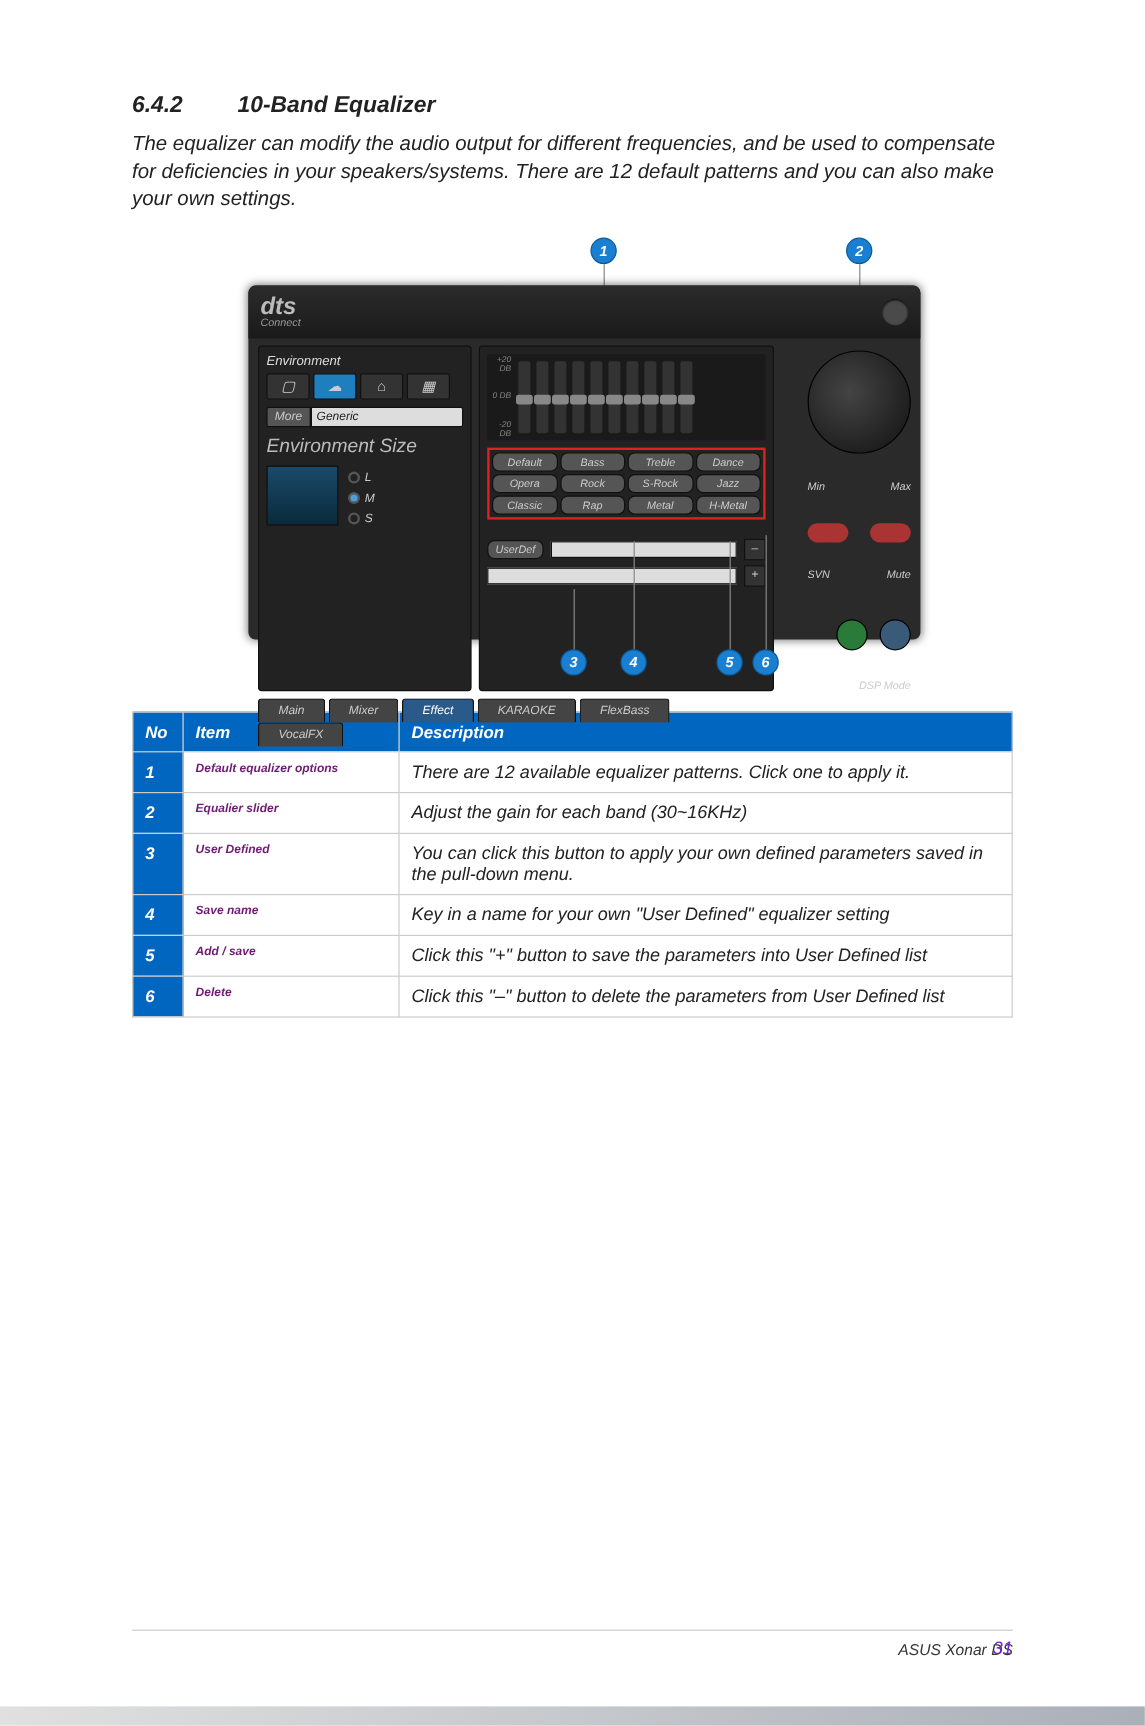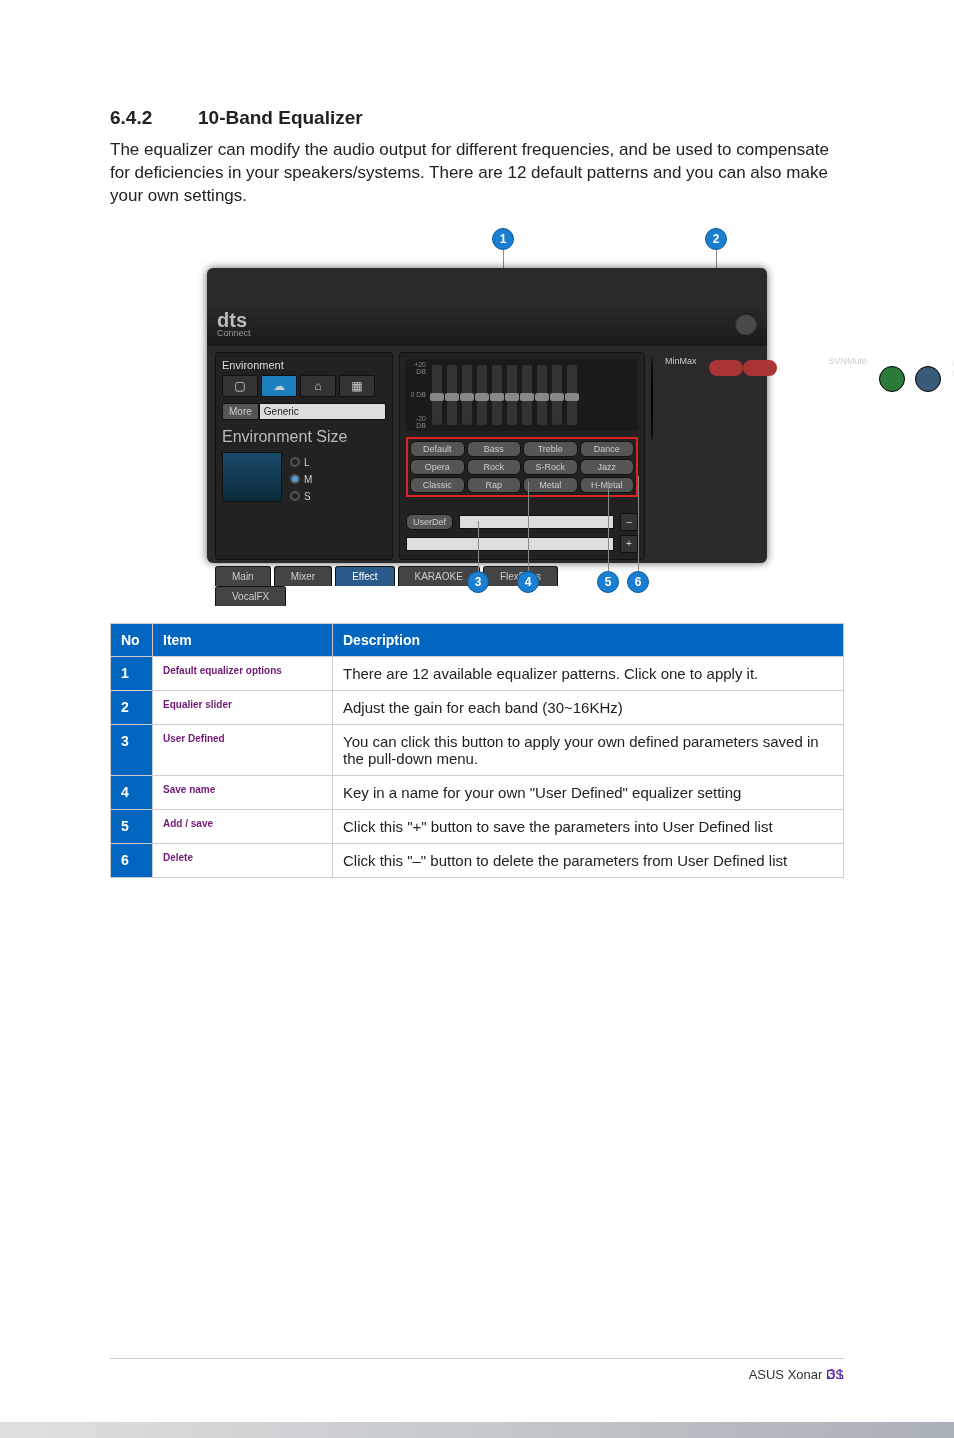--- a/index.html
+++ b/index.html
@@ -7,22 +7,23 @@
       font-family: Arial, Helvetica, sans-serif;
       background: #e8e8e8;
       width: 954px;
       height: 1438px;
       position: relative;
     }
     .page {
       background: #fff;
       width: 954px;
       height: 1438px;
-      padding: 107px 110px 60px 110px;
+      padding: 77px 110px 60px 110px;
       position: relative;
+      font-style: italic;
     }
     .section-heading {
       font-size: 19px;
       font-weight: bold;
       color: #222;
       margin-bottom: 10px;
     }
     .section-heading .num { display: inline-block; width: 88px; }
     .body-text {
       font-size: 17px;
@@ -76,21 +77,20 @@
       font-size: 10px;
     }
     .app-header {
       height: 44px;
       background: linear-gradient(#2b2b2b,#1a1a1a);
       border-radius: 6px 6px 0 0;
       padding: 4px 10px;
       display: flex;
       justify-content: space-between;
       align-items: center;
-      margin-top: 34px;
     }
     .dts-logo {
       font-size: 20px; font-weight: bold; color: #bbb;
       display: flex; flex-direction: column; line-height: 0.9;
     }
     .dts-logo .sub { font-size: 9px; font-weight: normal; color: #999; }
     .close-circle { width: 22px; height: 22px; border-radius: 50%; background: #4a4a4a; box-shadow: inset 0 1px 2px #000; }
     .app-body { display: flex; padding: 6px 8px 2px 8px; gap: 6px; }
     .left-panel { width: 178px; background: #222; border: 1px solid #111; border-radius: 3px; padding: 6px; }
     .env-lab { color: #ddd; font-size: 11px; margin-bottom: 4px; }
@@ -115,21 +115,21 @@
     .eq-knob { position:absolute; width:14px; height:8px; background:#888; left:-2px; border-radius:2px;}
     .preset-grid { margin-top: 6px; border: 2px solid #d22; display:grid; grid-template-columns: repeat(4,1fr); gap:2px; padding:2px;}
     .preset-pill { background: #555; color:#ccc; font-size:9px; text-align:center; padding:2px 2px; border-radius:6px; border:1px solid #111;}
     .userdef-row { margin-top:16px; display:flex; gap:6px; align-items:center;}
     .ud-btn { background:#555; color:#ccc; font-size:9px; padding:2px 6px; border-radius:6px; border:1px solid #111;}
     .ud-sel { flex:1; background:#ddd; height:14px; border:1px solid #111;}
     .ud-del { width:18px; height:18px; background:#333; border:1px solid #111; display:flex;align-items:center;justify-content:center;color:#ccc;font-size:10px;}
     .save-row { margin-top:4px; display:flex; gap:6px; align-items:center;}
     .save-inp { flex:1; background:#ddd; height:14px; border:1px solid #111;}
     .save-add { width:18px; height:18px; background:#333; border:1px solid #111; display:flex;align-items:center;justify-content:center;color:#ccc;font-size:10px;}
-    .right-panel { width: 108px; display:flex; align-items:flex-start; gap:12px; padding-top:4px;}
+    .right-panel { width: 108px; display:flex; flex-direction:column; align-items:flex-end; gap:22px; padding-top:4px;}
     .vol-dial { width:86px; height:86px; border-radius:50%; background: radial-gradient(circle at 40% 40%, #444,#111); border:1px solid #000; position:relative;}
     .minmax { display:flex; justify-content:space-between; width:86px; font-size:9px; color:#ccc;}
     .togrow { display:flex; justify-content:space-between; width:86px; margin-top:4px;}
     .tog{ width:34px; height:16px; border-radius:8px; background:#a33;}
     .toglabrow { display:flex; justify-content:space-between; width:86px; font-size:9px; color:#ccc;margin-left:40px;}
     .dsp-row { display:flex; gap:10px; margin-top:10px; }
     .dsp-btn{ width:26px; height:26px; border-radius:50%; background:#333; border:1px solid #000;}
     .dsp-lab{ font-size:9px; color:#ccc; margin-top:2px;}
     .tabs-row { display:flex; gap:3px; padding: 4px 8px 0 8px; }
     .tab { background:#444; color:#ccc; font-size:10px; padding:4px 16px; border-radius:3px 3px 0 0; border:1px solid #111; border-bottom:none;}

